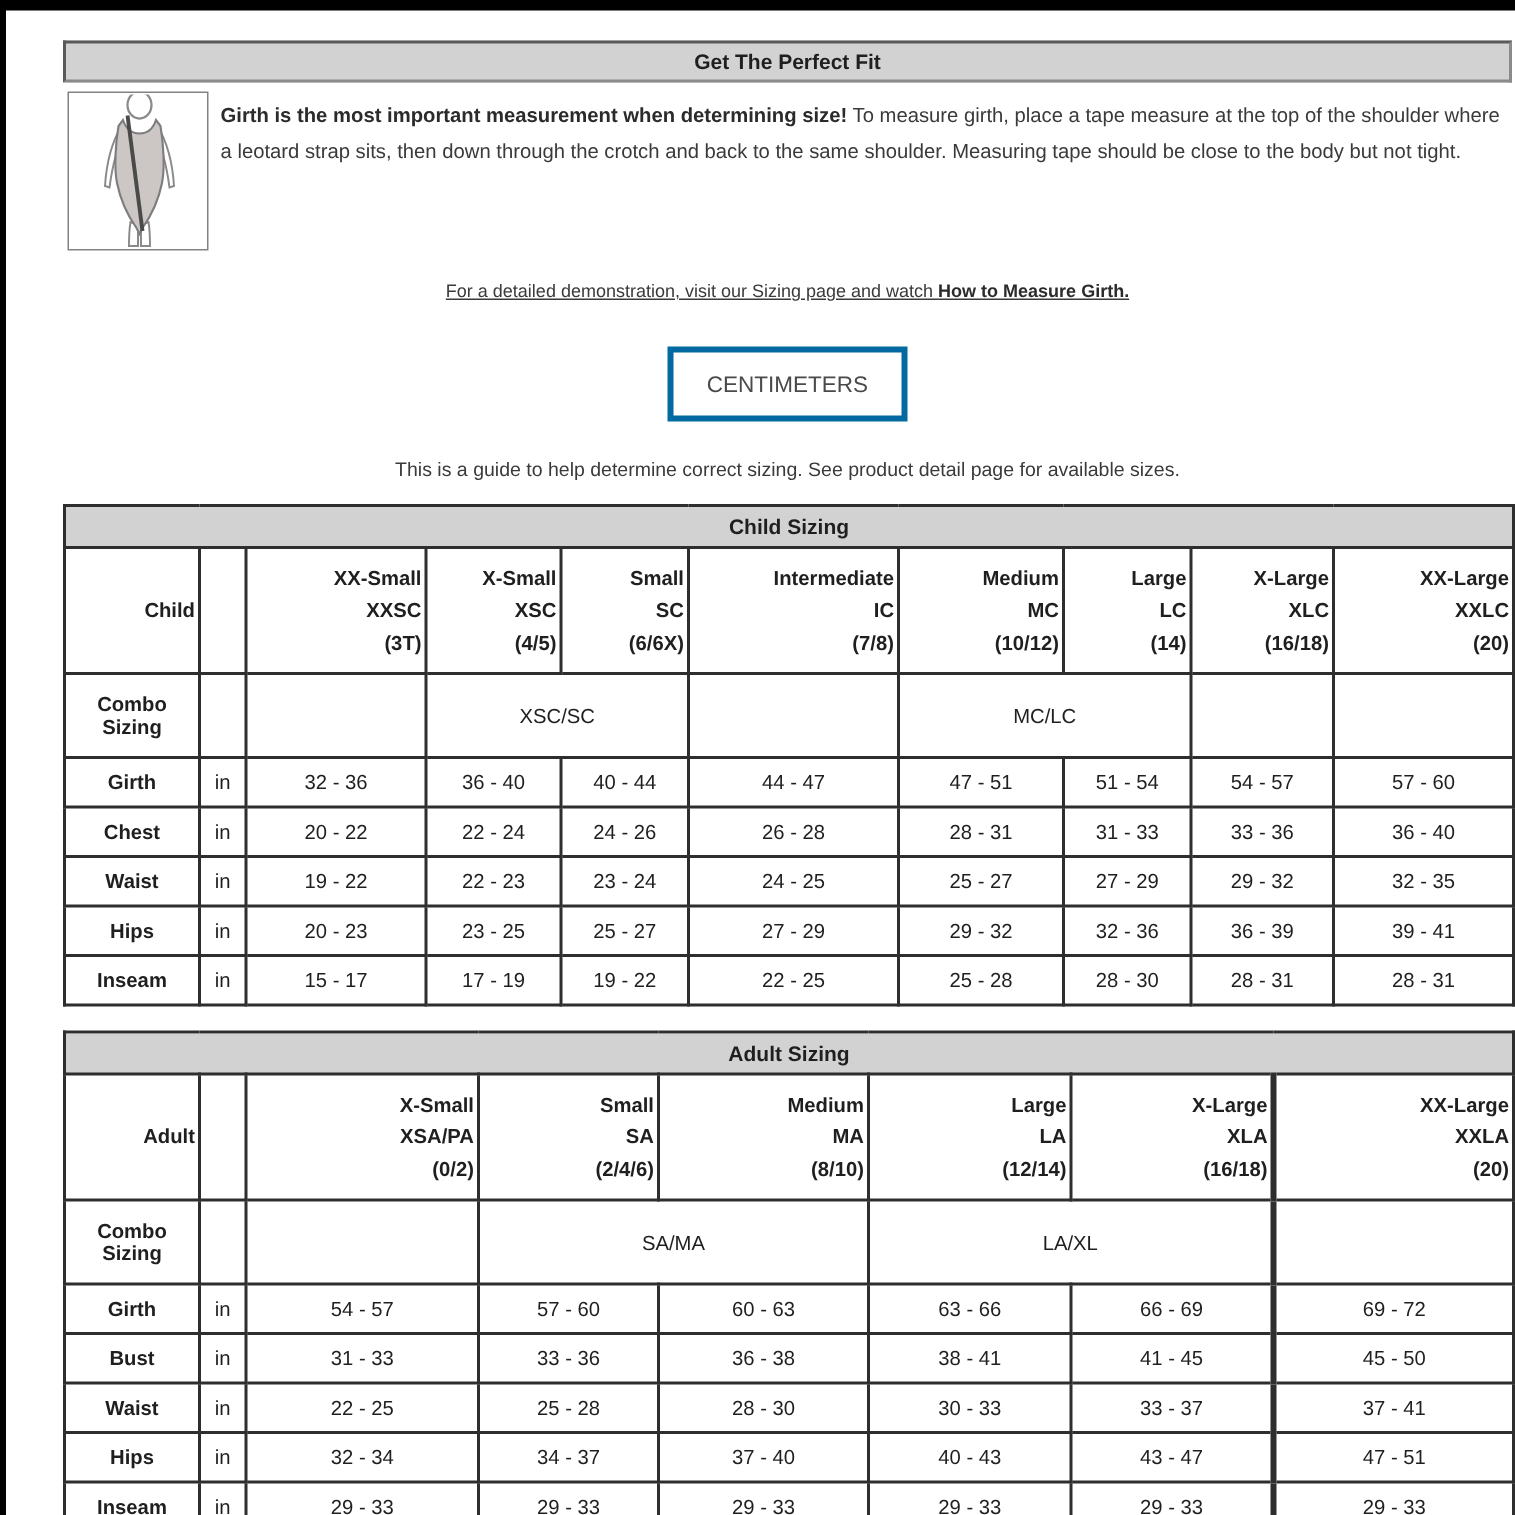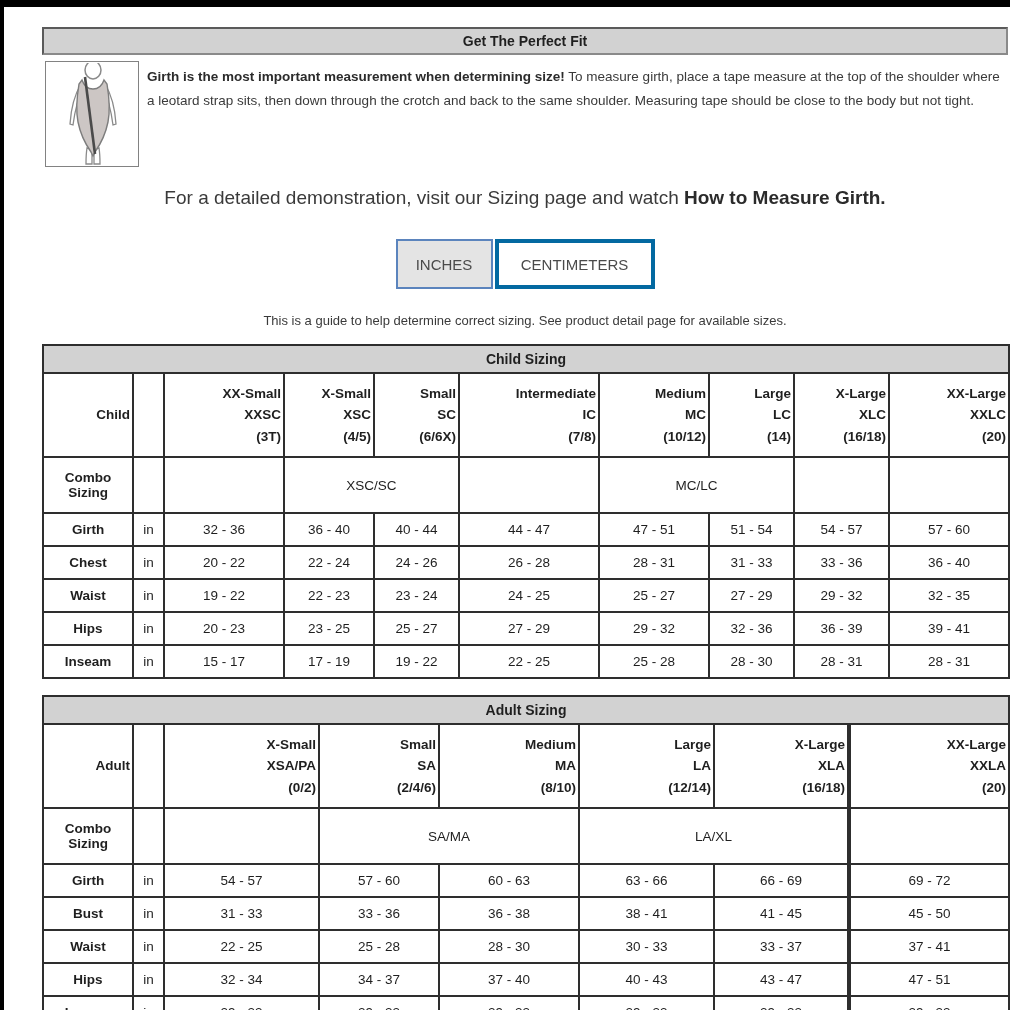--- a/index.html
+++ b/index.html
@@ -24,21 +24,21 @@
   .intro-row { position: relative; margin-top: 6px; min-height: 112px; }
   .figure-box {
     position: absolute; left: 3px; top: 0; width: 90px; height: 102px;
     border: 1px solid #828282; background: #fff; padding: 1px;
   }
   .figure-box svg { width: 100%; height: 100%; display: block; }
   .intro-text {
     margin-left: 105px; text-align: left;
     font-size: 13.5px; line-height: 1.75; padding-top: 4px; color: #3a3a3a;
   }
-  .demo-line { text-align: center; font-size: 19px; margin-top: 14px; color: #3a3a3a; }
+  .demo-line { text-align: center; font-size: 12px; margin-top: 14px; color: #3a3a3a; text-decoration: underline; }
   b { color: #2b2b2b; }
 
   
   .unit-buttons { display: flex; justify-content: center; margin-top: 30px; gap: 2px; }
   .btn { font-family: "Liberation Sans", sans-serif; font-size: 15px; color: #4a4a4a;
          cursor: pointer; height: 50px; display: inline-flex; align-items: center; justify-content: center; }
   .btn-inches { background: #e4e4e4; border: 2px solid #5b84bd; width: 97px; }
   .btn-cm { background: #ffffff; border: 4px solid #0369a1; width: 160px; }
 
   .guide-note { text-align: center; font-size: 13px; margin-top: 24px; color: #3a3a3a; }
@@ -91,21 +91,20 @@
     <div class="intro-text">
       <b>Girth is the most important measurement when determining size!</b><span> To measure girth, place a tape measure at the top of the shoulder where a leotard strap sits, then down through the crotch and back to the same shoulder. Measuring tape should be close to the body but not tight.</span>
     </div>
   </div>
 
   <div class="demo-line">
     <span>For a detailed demonstration, visit our Sizing page and watch </span><b>How to Measure Girth.</b>
   </div>
 
   <div class="unit-buttons">
-    <button class="btn btn-inches">INCHES</button>
     <button class="btn btn-cm">CENTIMETERS</button>
   </div>
 
   <div class="guide-note">This is a guide to help determine correct sizing. See product detail page for available sizes.</div>
 
   <table class="size-table" id="child-table">
       <colgroup>
         <col style="width: 90px;">
         <col style="width: 31px;">
         <col style="width: 120px;">

